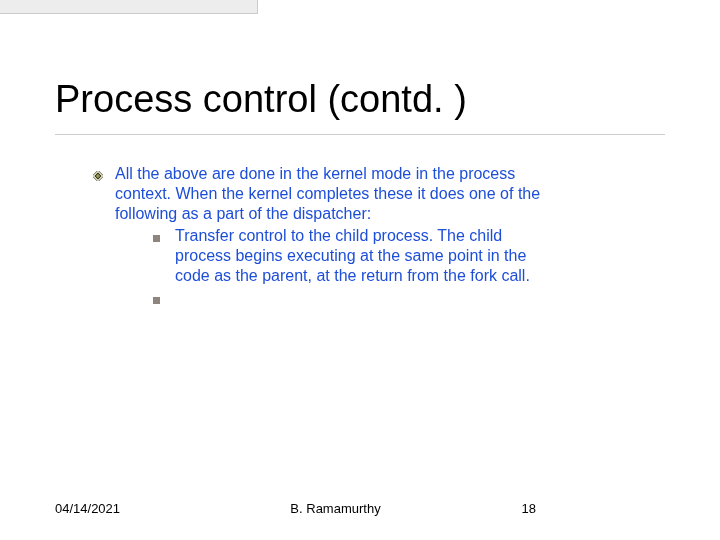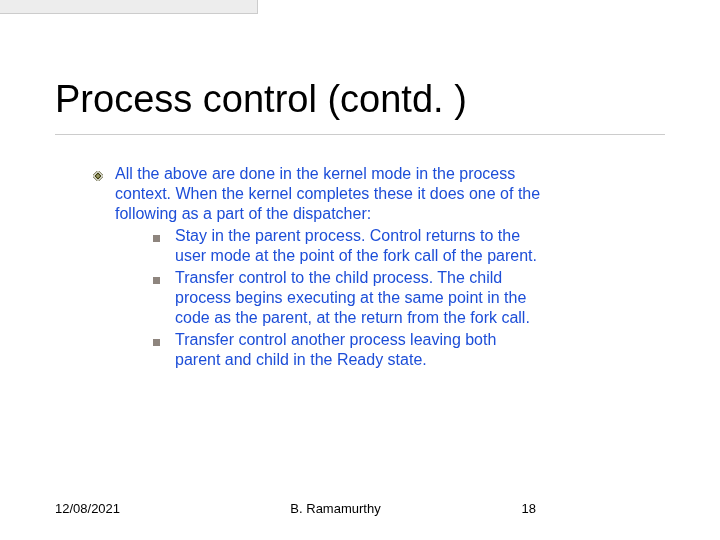--- a/index.html
+++ b/index.html
@@ -123,33 +123,31 @@
   <div class="body">
     <div class="para">
       <svg class="diamond-icon" viewBox="0 0 12 12">
         <rect x="3.5" y="3.5" width="5" height="5" transform="rotate(45 6 6)" fill="#999966" stroke="#333300" stroke-width="1.2"></rect>
         <rect x="1.2" y="1.2" width="9.6" height="9.6" transform="rotate(45 6 6)" fill="none" stroke="#333300" stroke-width="0.9"></rect>
       </svg>
       <span>All the above are done in the kernel mode in the process context. When the kernel completes these it does one of the following as a part of the dispatcher:</span>
       <div class="subs">
         <div class="sub-item">
           <span class="square-bullet"></span>
-          <span>Stay in the parent process. Control returns to the user mode at the point of the fork call of the parent.</span>
         </div>
         <div class="sub-item">
           <span class="square-bullet"></span>
           <span>Transfer control to the child process. The child process begins executing at the same point in the code as the parent, at the return from the fork call.</span>
         </div>
         <div class="sub-item">
           <span class="square-bullet"></span>
-          <span>Transfer control another process leaving both parent and child in the Ready state.</span>
         </div>
       </div>
     </div>
   </div>
 
   <div class="footer">
-    <span class="footer-date">12/08/2021</span>
+    <span class="footer-date">04/14/2021</span>
     <span class="footer-author">B. Ramamurthy</span>
     <span class="footer-page">18</span>
   </div>
 
 </div>
 
 </body></html>

